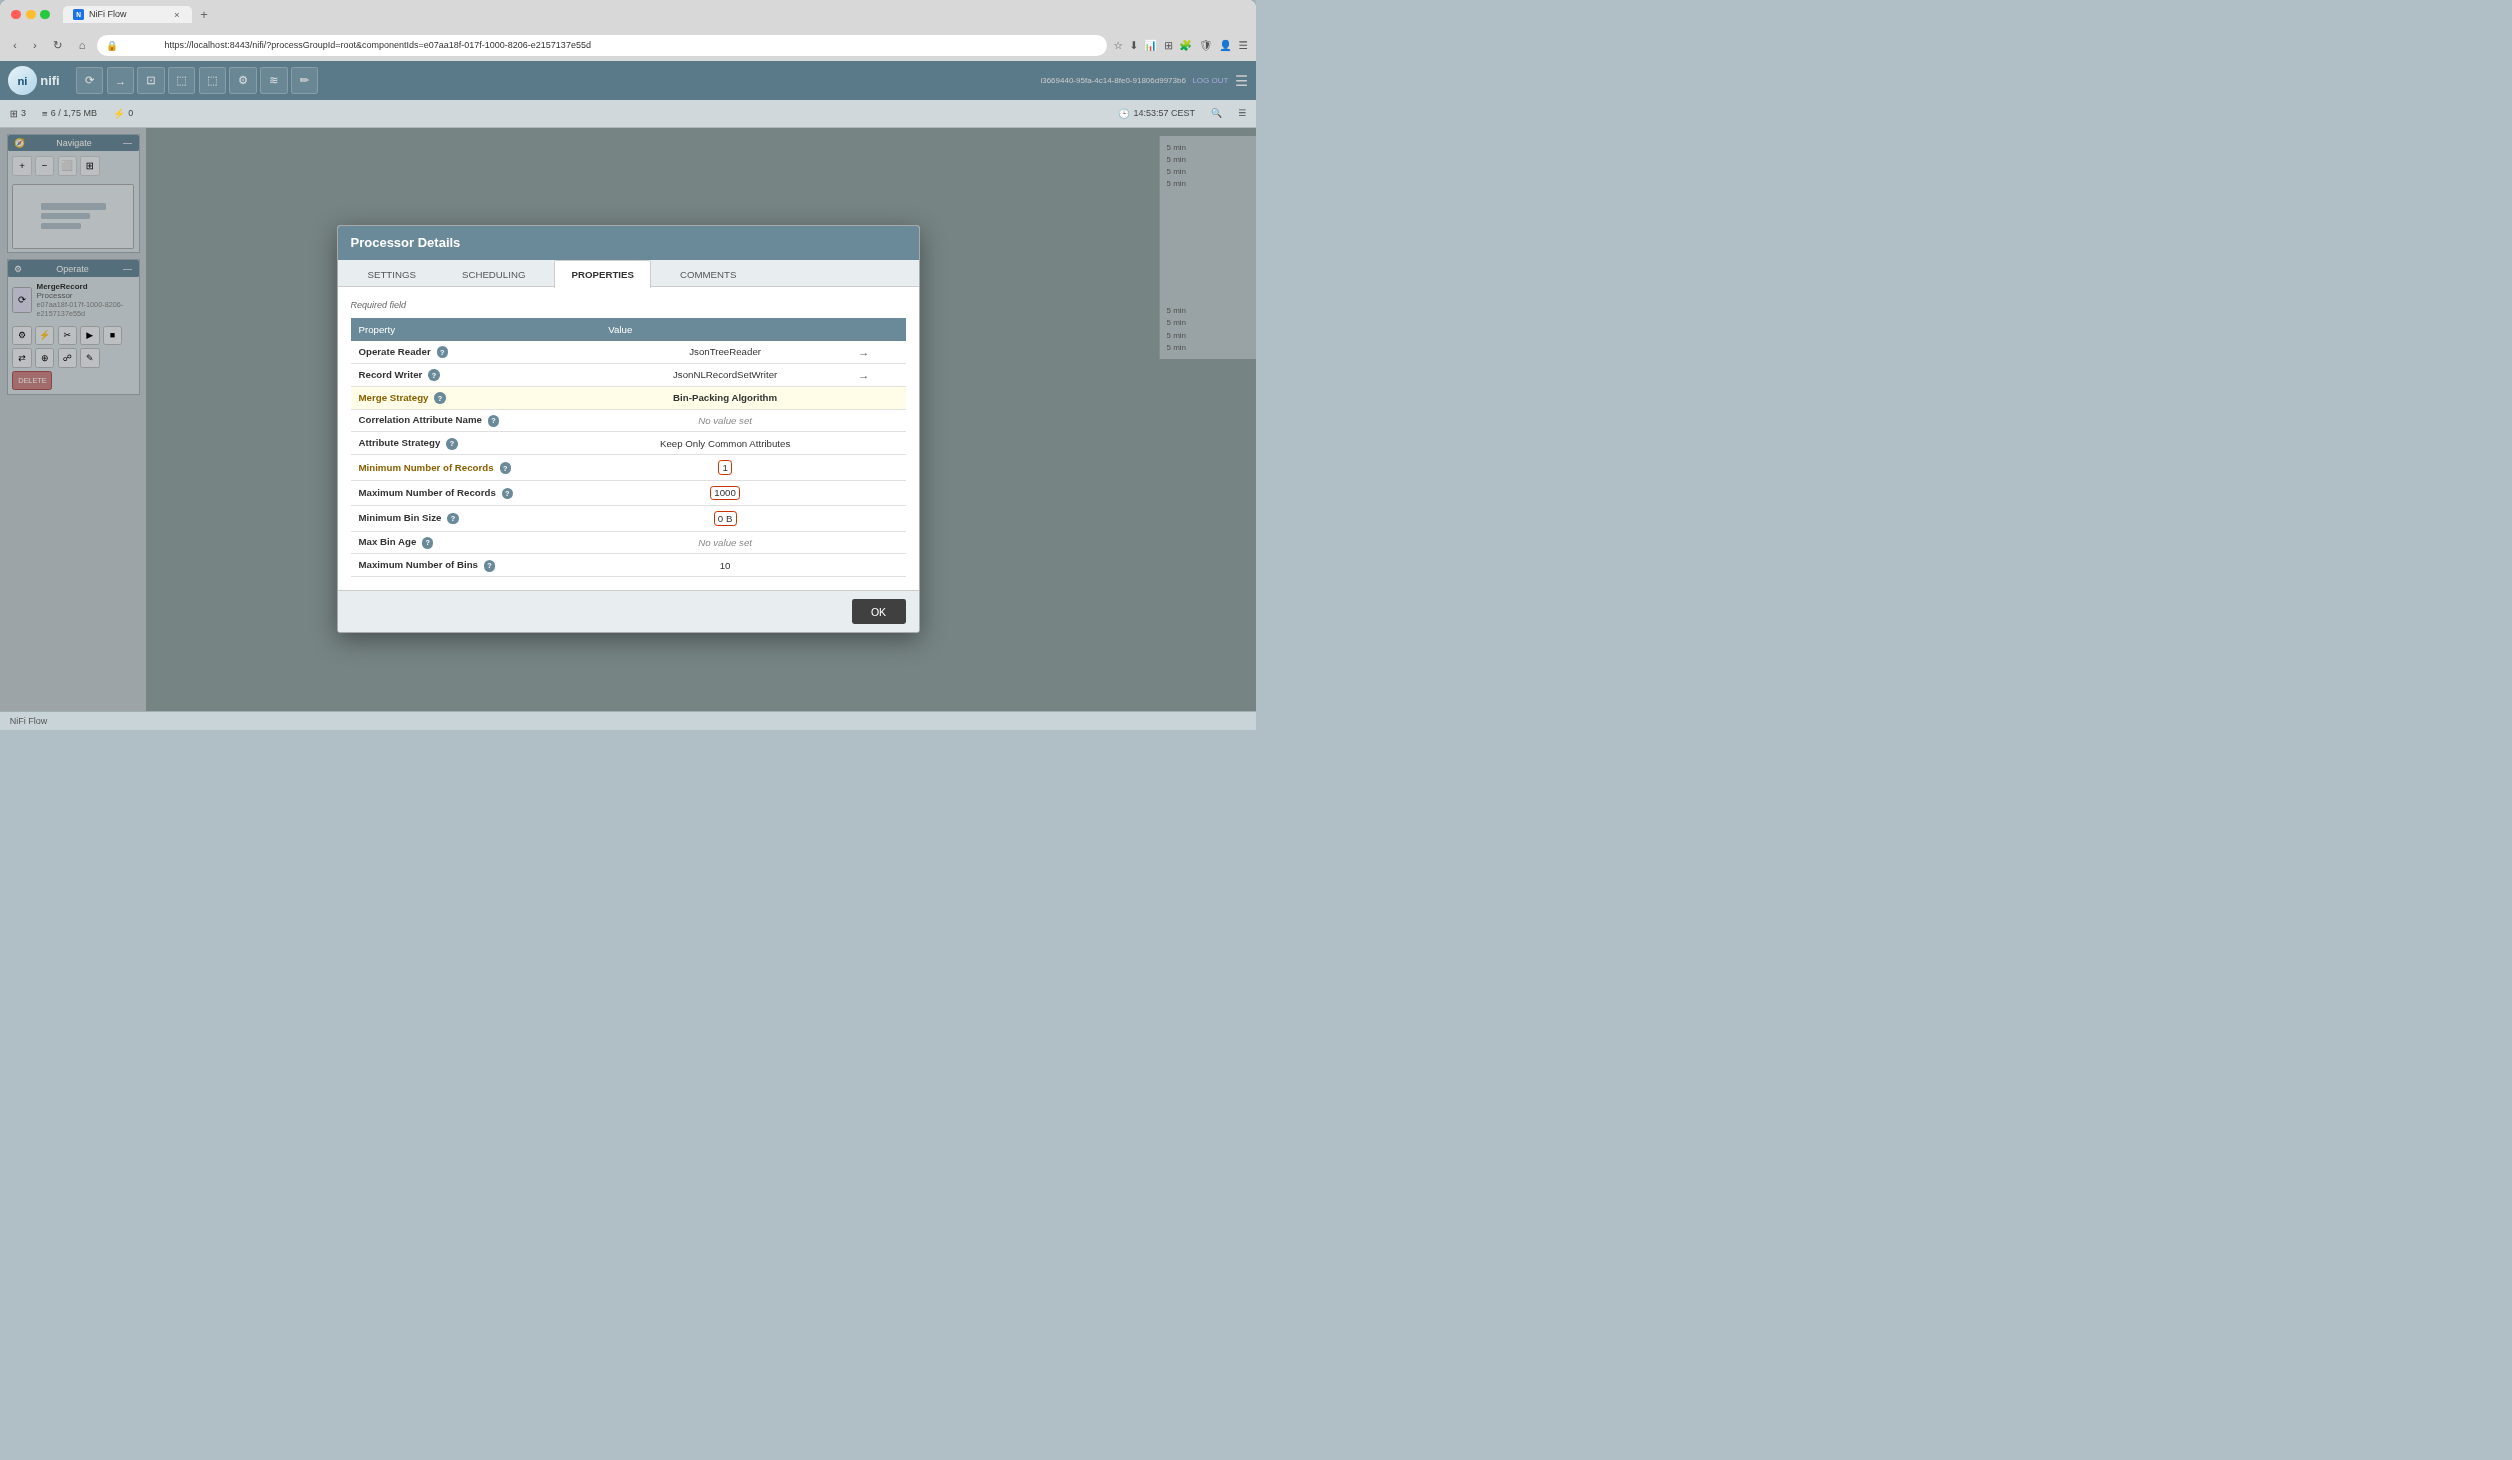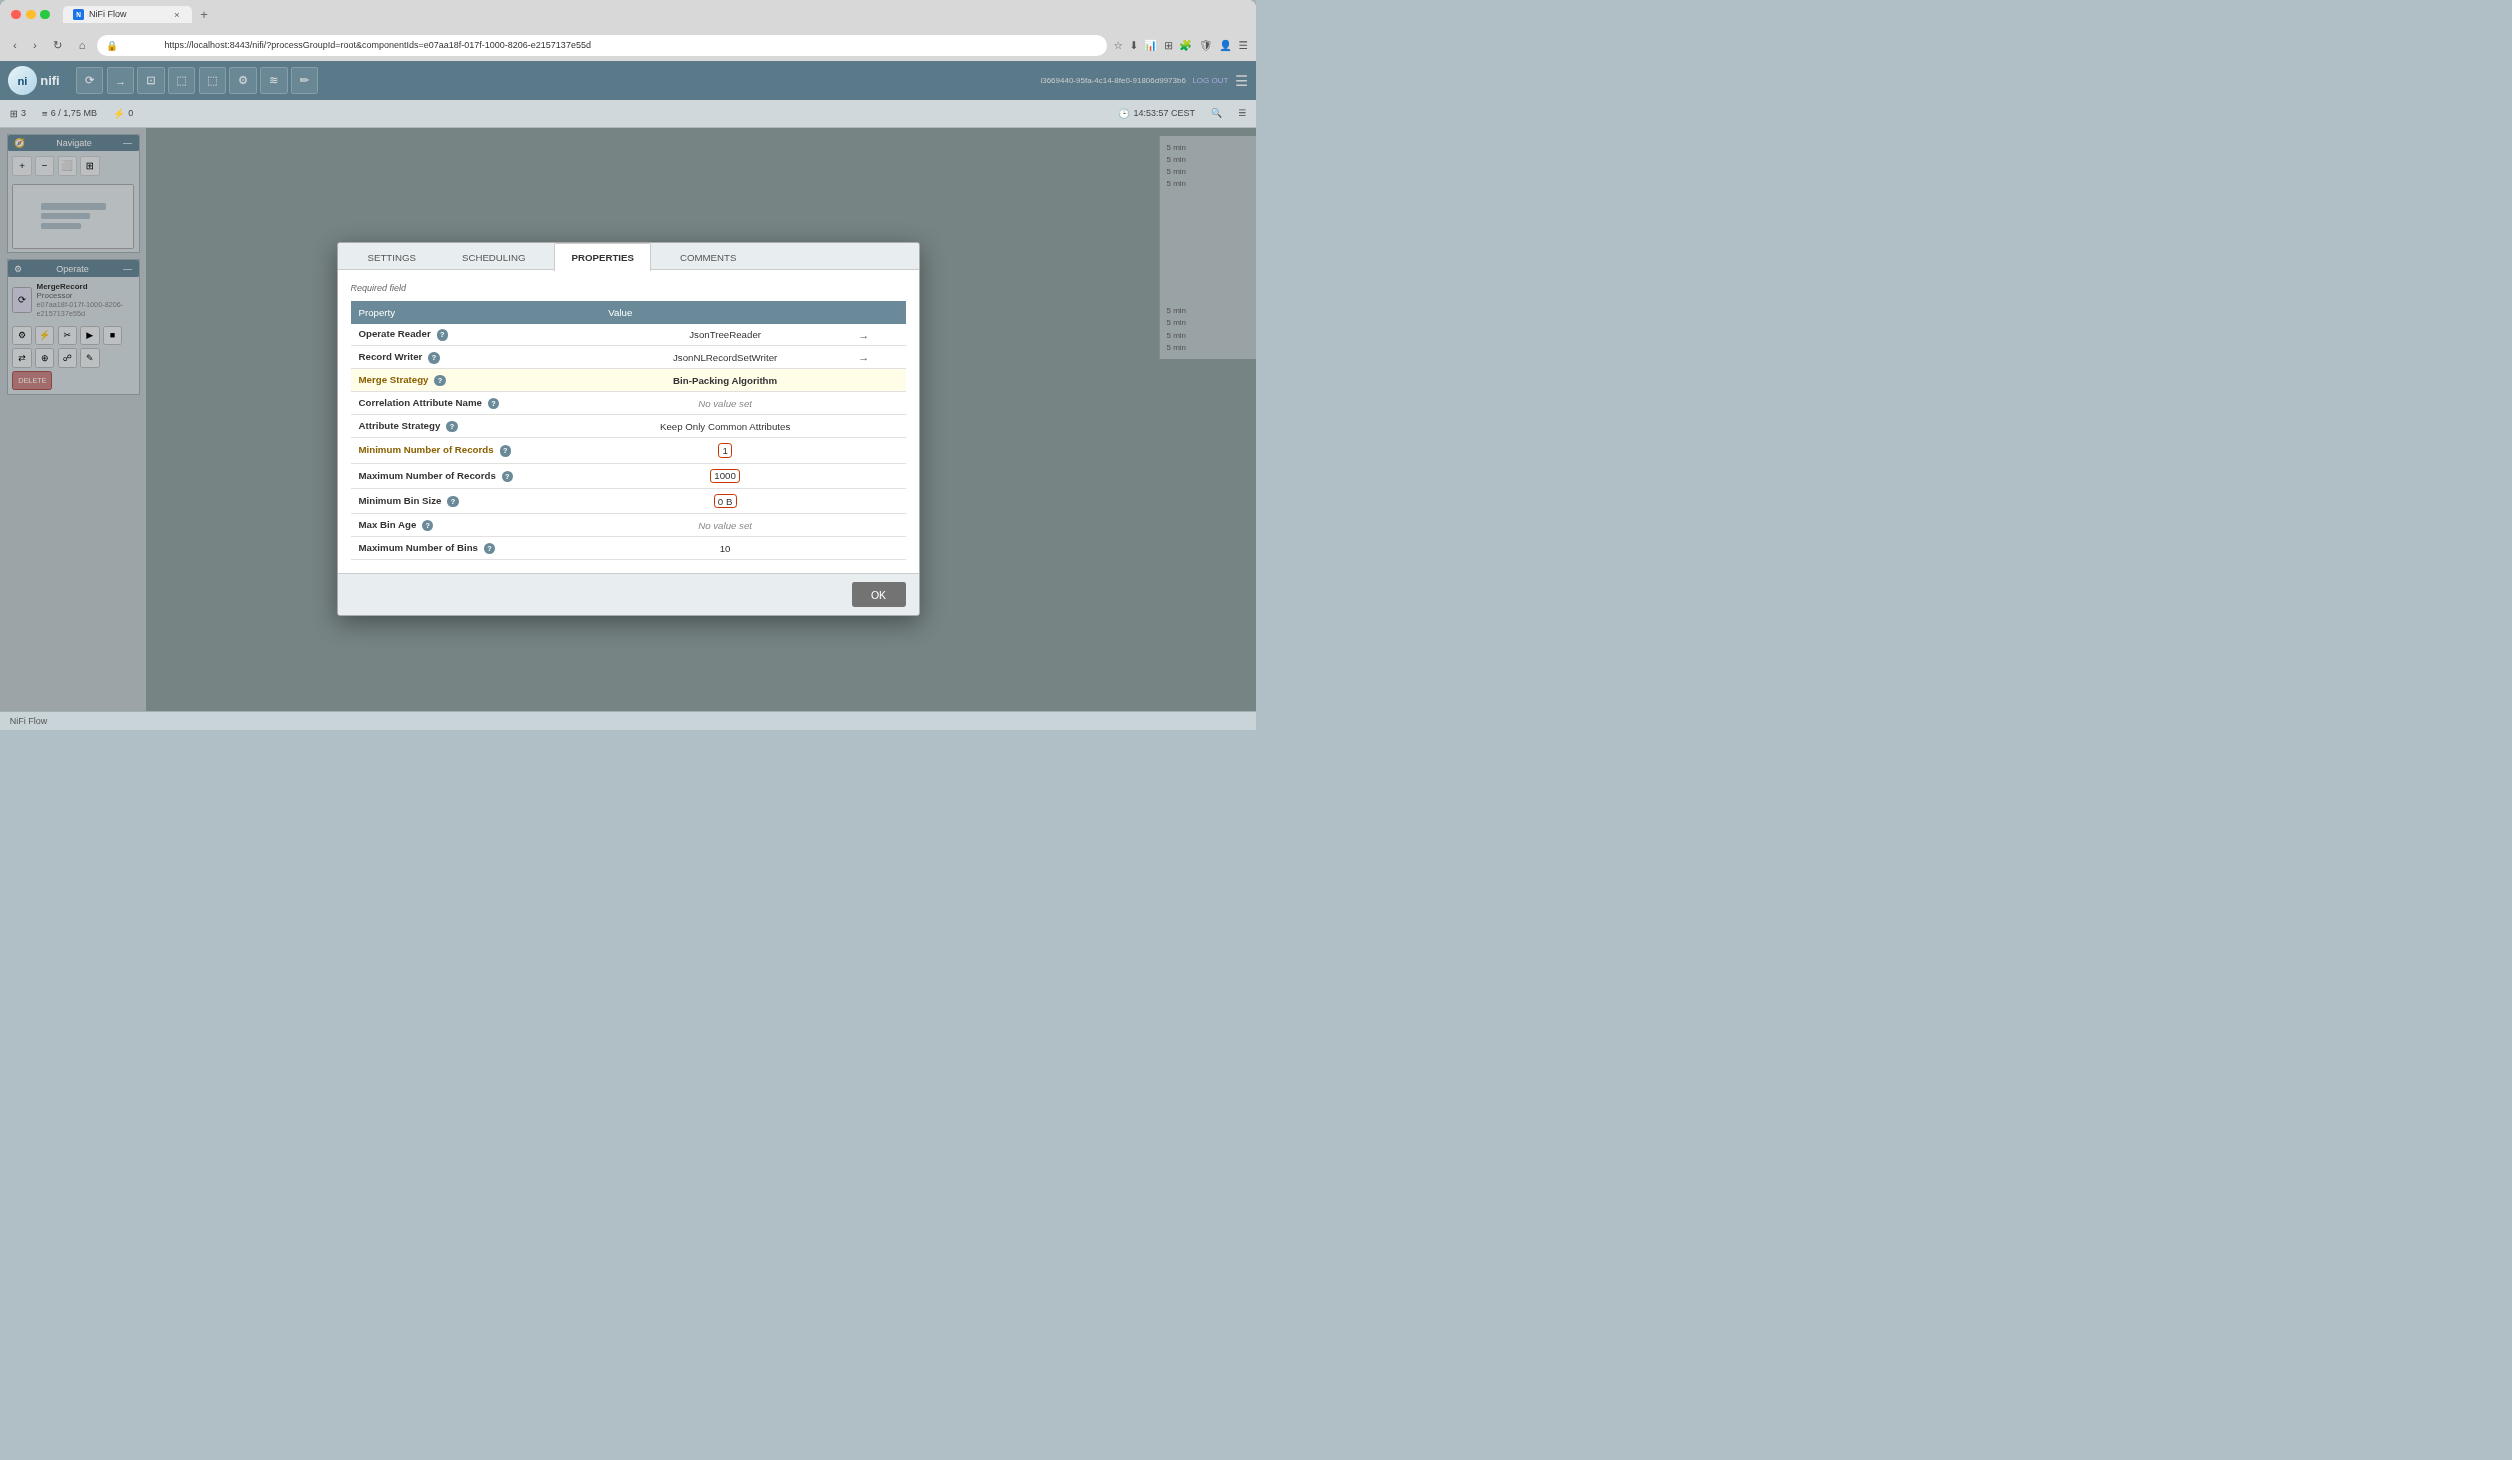--- a/index.html
+++ b/index.html
@@ -567,21 +567,21 @@
     
     .dialog-footer {
       background: #e8eef0;
       padding: 8px 13px;
       display: flex;
       justify-content: flex-end;
       border-top: 0.8px solid #ccc;
     }
 
     .ok-btn {
-      background: #737373;
+      background: #404040;
       color: white;
       border: none;
       padding: 6.5px 19.4px;
       border-radius: 2.4px;
       font-size: 10.5px;
       cursor: pointer;
     }
 
     .nifi-bottom-bar {
       position: absolute;
@@ -765,20 +765,23 @@
           <div class="right-panel-item">5 min</div>
           <div class="right-panel-item">5 min</div>
           <div class="right-panel-item">5 min</div>
           <div class="right-panel-item">5 min</div>
         </div>
       </div>
 
       <div class="dialog-overlay">
         <div class="processor-dialog">
 
+          <div class="dialog-header">
+            <span>Processor Details</span>
+          </div>
 
 
           <div class="dialog-tabs">
             <div class="dialog-tab">
               <span>SETTINGS</span>
             </div>
             <div class="dialog-tab">
               <span>SCHEDULING</span>
             </div>
             <div class="dialog-tab active">

